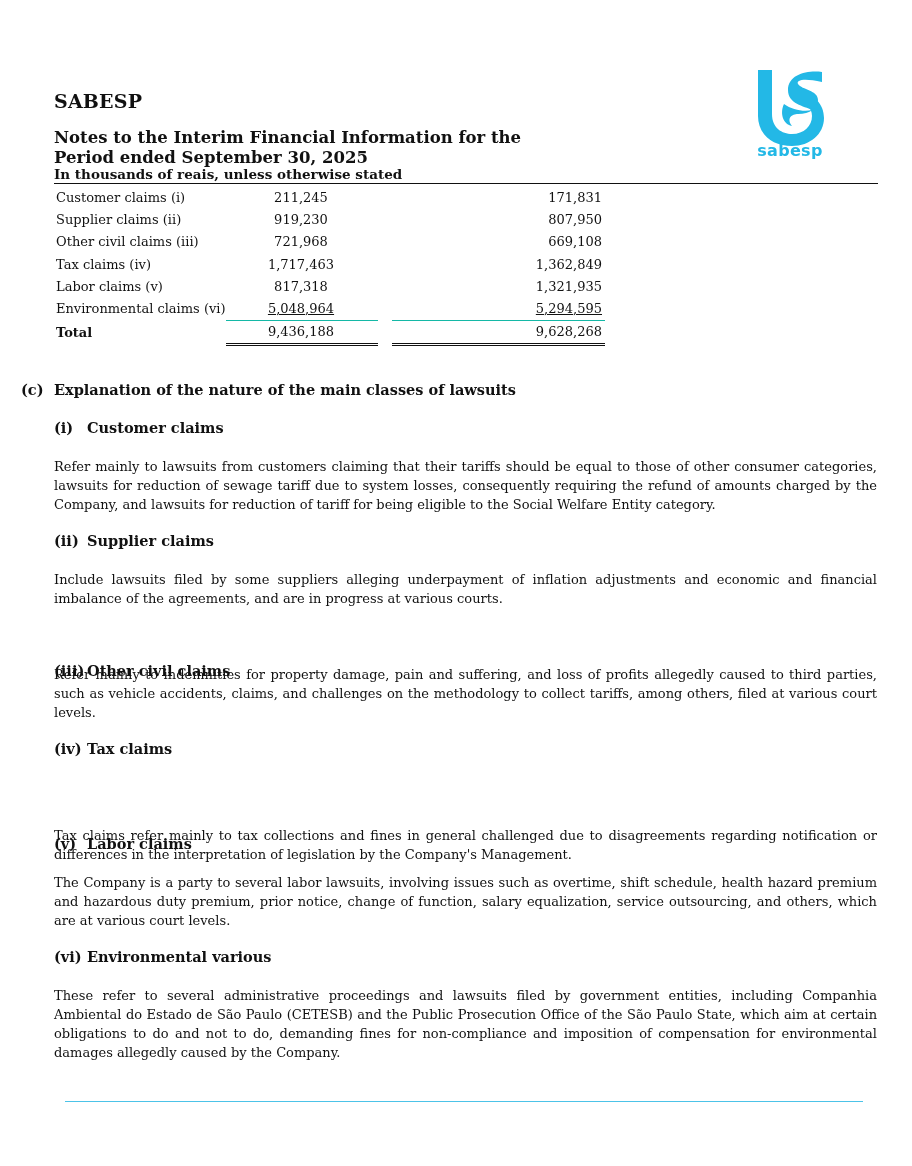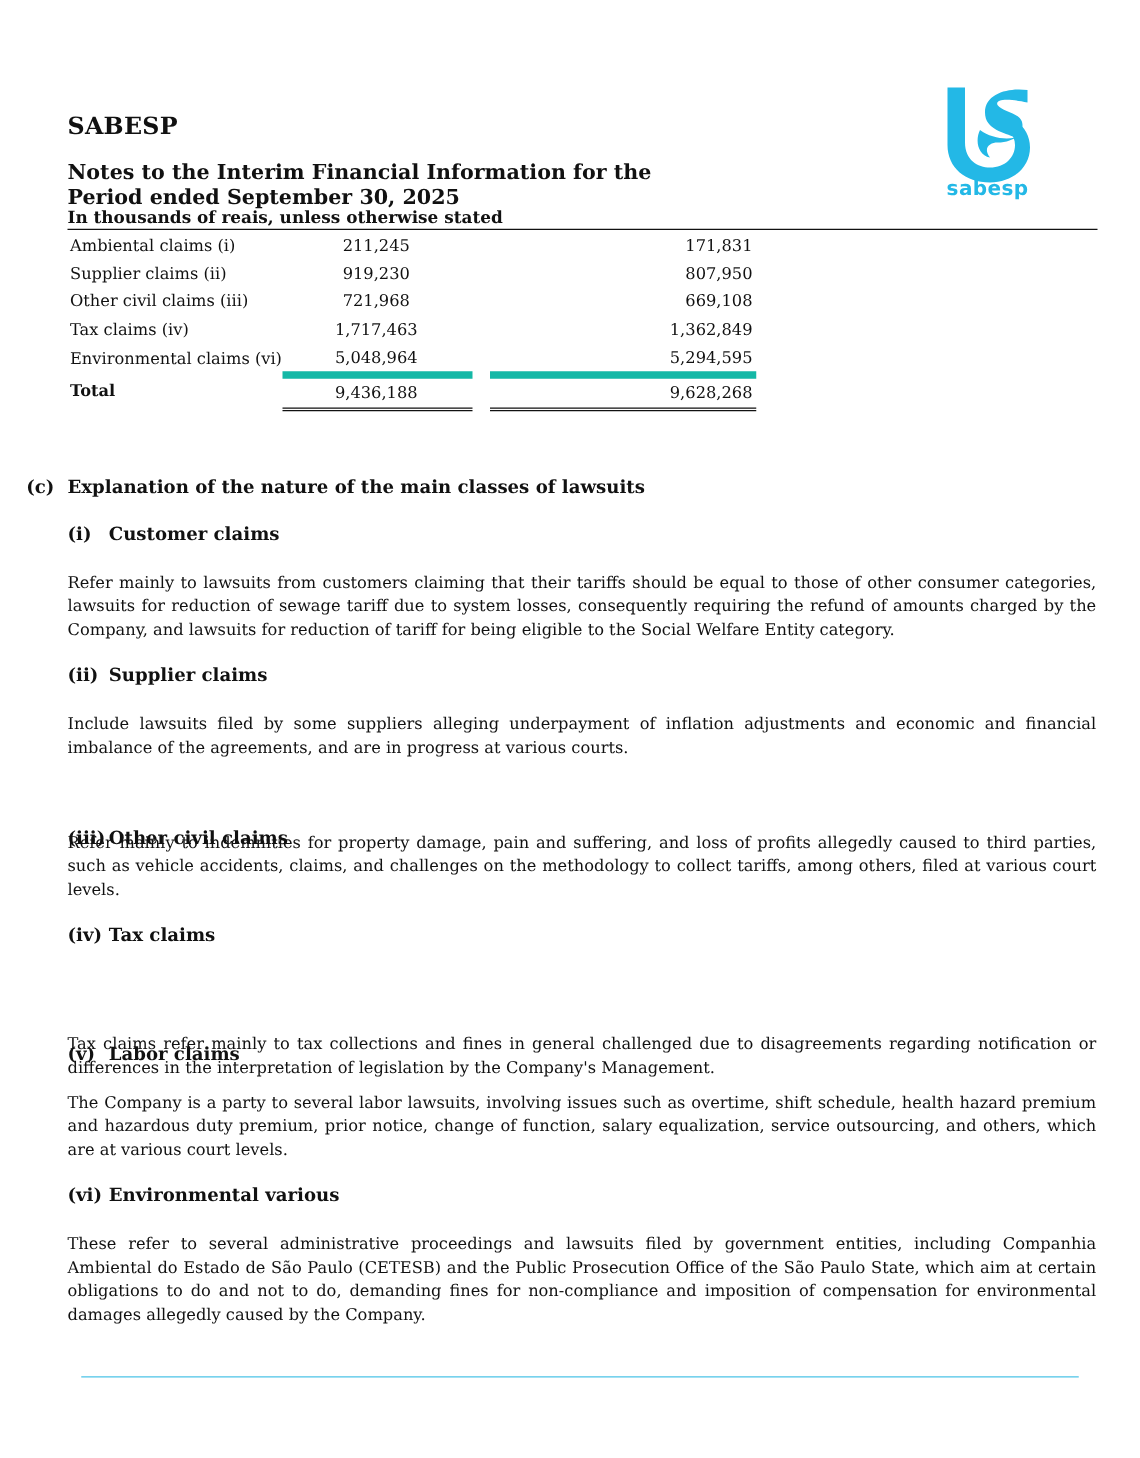--- a/index.html
+++ b/index.html
@@ -17,21 +17,21 @@
 
   #logo { left: 752px; top: 68px; width: 80px; height: 96px; }
   #logo-text { left: 757px; top: 141px; width: 66px; text-align: center; font-family: "DejaVu Sans", "Liberation Sans", sans-serif; font-size: 16px; font-weight: bold; color: #23b8e6; letter-spacing: 0.3px; }
 
   table#claims { position: absolute; left: 56px; top: 186px; border-collapse: collapse; font-size: 13px; }
   #claims td { padding: 0; height: 22.3px; vertical-align: middle; }
   #claims td.label { width: 170px; }
   #claims td.v1 { width: 150px; text-align: center; padding-right: 2px; }
   #claims td.gap { width: 14px; }
   #claims td.v2 { width: 210px; text-align: right; padding-right: 3px; }
-  #claims tr.last td.v1, #claims tr.last td.v2 { border-bottom: 6px solid #14b8a6; }
+  #claims tr.last td.v1, #claims tr.last td.v2 { border-bottom: 1px solid #14b8a6; text-decoration: underline; }
   #claims tr.total td { font-weight: bold; }
   #claims tr.total td.v1, #claims tr.total td.v2 { font-weight: normal; border-bottom: 3px double #111; }
 
   .section-head { font-size: 14.5px; font-weight: bold; }
   .sub-head { font-size: 14.5px; font-weight: bold; }
   .para { font-size: 13px; line-height: 19px; text-align: justify; width: 823px; left: 54px; }
   #sec-c-letter { left: 21px; top: 381px; }
   #sec-c-title { left: 54px; top: 381px; }
 
   .num { display: inline-block; width: 33px; }
@@ -50,21 +50,21 @@
 
   <path d="M6 2 H20 V46 C20 60 30 66 40 66 C52 66 60 58 60 48 C60 40 54 34 46 32 L48 24 C62 26 72 36 72 50 C72 66 58 78 40 78 C20 78 6 66 6 48 Z" fill="#23b8e6"></path>
 
   <path d="M70 4 C56 2 36 6 36 22 C36 36 52 38 60 42 C52 44 40 42 32 36 C28 44 30 56 40 58 C34 50 40 46 46 46 C58 46 66 40 66 32 C66 22 50 22 46 16 C44 12 52 10 70 14 Z" fill="#23b8e6"></path>
 </svg>
 <div class="abs" id="logo-text">sabesp</div>
 
 <table id="claims">
   <tbody id="claims-body">
       <tr>
-        <td class="label">Ambiental claims (i)</td>
+        <td class="label">Customer claims (i)</td>
         <td class="v1">211,245</td>
         <td class="gap"></td>
         <td class="v2">171,831</td>
       </tr>
       <tr>
         <td class="label">Supplier claims (ii)</td>
         <td class="v1">919,230</td>
         <td class="gap"></td>
         <td class="v2">807,950</td>
       </tr>
@@ -72,20 +72,26 @@
         <td class="label">Other civil claims (iii)</td>
         <td class="v1">721,968</td>
         <td class="gap"></td>
         <td class="v2">669,108</td>
       </tr>
       <tr>
         <td class="label">Tax claims (iv)</td>
         <td class="v1">1,717,463</td>
         <td class="gap"></td>
         <td class="v2">1,362,849</td>
+      </tr>
+      <tr>
+        <td class="label">Labor claims (v)</td>
+        <td class="v1">817,318</td>
+        <td class="gap"></td>
+        <td class="v2">1,321,935</td>
       </tr>
       <tr class="last">
         <td class="label">Environmental claims (vi)</td>
         <td class="v1">5,048,964</td>
         <td class="gap"></td>
         <td class="v2">5,294,595</td>
       </tr>
       <tr class="total">
         <td class="label">Total</td>
         <td class="v1">9,436,188</td>

